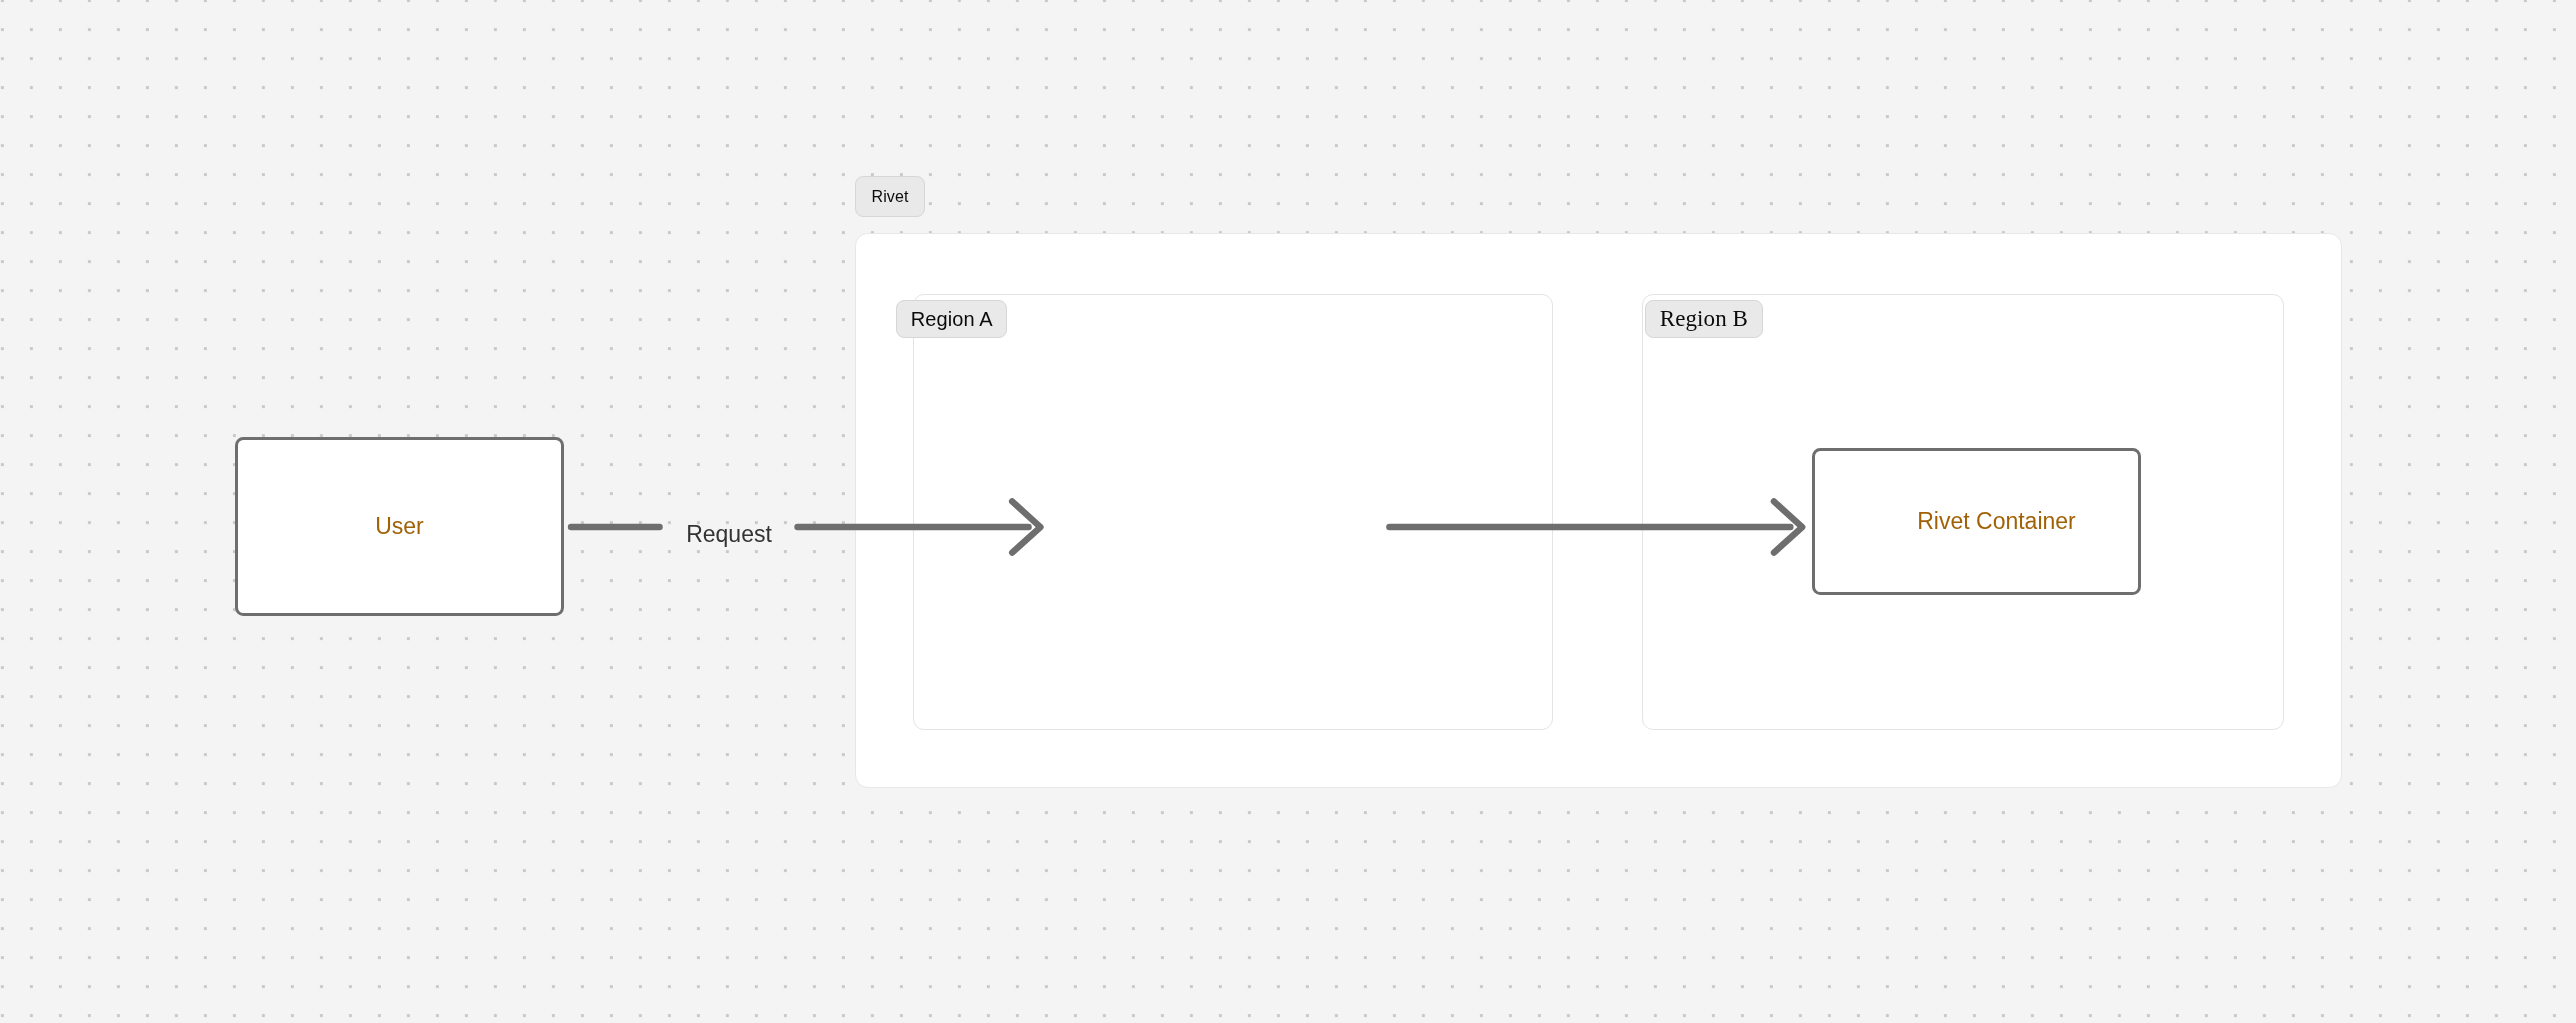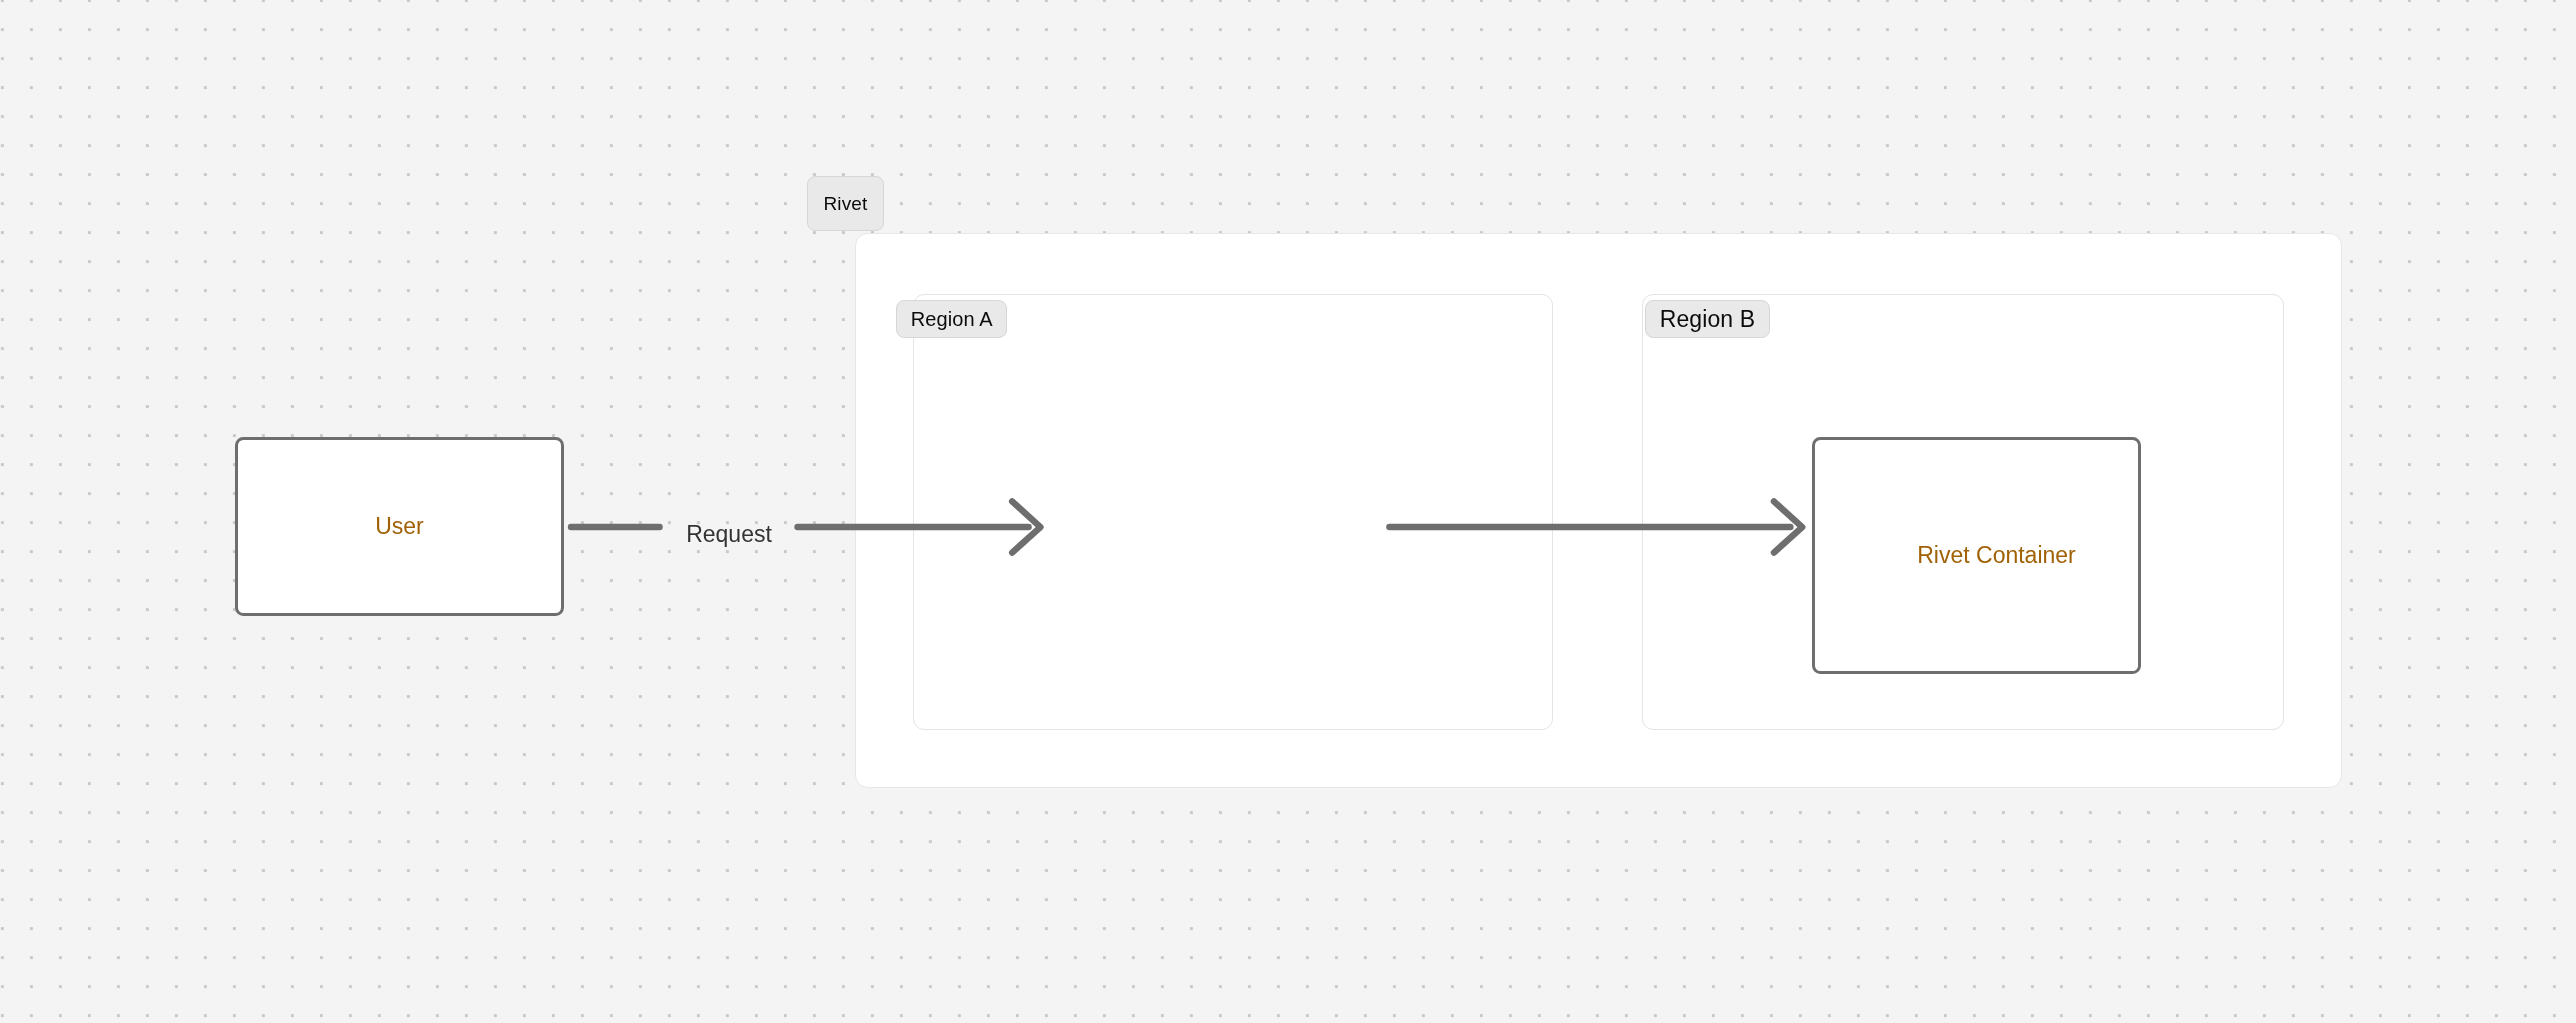--- a/index.html
+++ b/index.html
@@ -62,58 +62,59 @@
     border-radius: 8.2px;
     color: #0b0b0b;
     display: flex;
     align-items: center;
     justify-content: center;
     box-sizing: border-box;
     white-space: nowrap;
     letter-spacing: 0.1px;
   }
   #rivet-label {
-    left: 807px;
+    left: 855px;
     top: 176px;
-    height: 55px;
+    height: 41px;
     padding: 0 15.5px;
-    font-size: 19px;
+    font-size: 16px;
   }
   #region-a-label {
     left: 896px;
     top: 300px;
     height: 38px;
     padding: 0 13.7px;
     font-size: 20px;
   }
   #region-b-label {
     left: 1645px;
     top: 300px;
     height: 38px;
     padding: 0 13.7px;
     font-size: 23px;
+    font-family: Liberation Serif, serif;
   }
 
   
   .node {
     position: absolute;
     background: #ffffff;
     border: 3.7px solid #6e6e6e;
     border-radius: 8.2px;
     display: flex;
     align-items: center;
     justify-content: center;
     box-sizing: border-box;
     color: #a16207;
     font-size: 23px;
     white-space: nowrap;
   }
   #node-user        { left: 235px;  top: 437px; width: 329px; height: 179px; }
   #node-rivet-guard { left: 1052px; top: 437px; width: 329px; height: 183px; }
-  #node-rivet-container { left: 1812px; top: 437px; width: 329px; height: 237px; padding-left: 40px; }
+  #node-rivet-container { left: 1812px; top: 448px; width: 329px; height: 147px; padding-left: 40px; }
 
   
   #edge-layer {
     position: absolute;
     left: 0;
     top: 0;
     width: 2576px;
     height: 1023px;
     pointer-events: none;
   }

